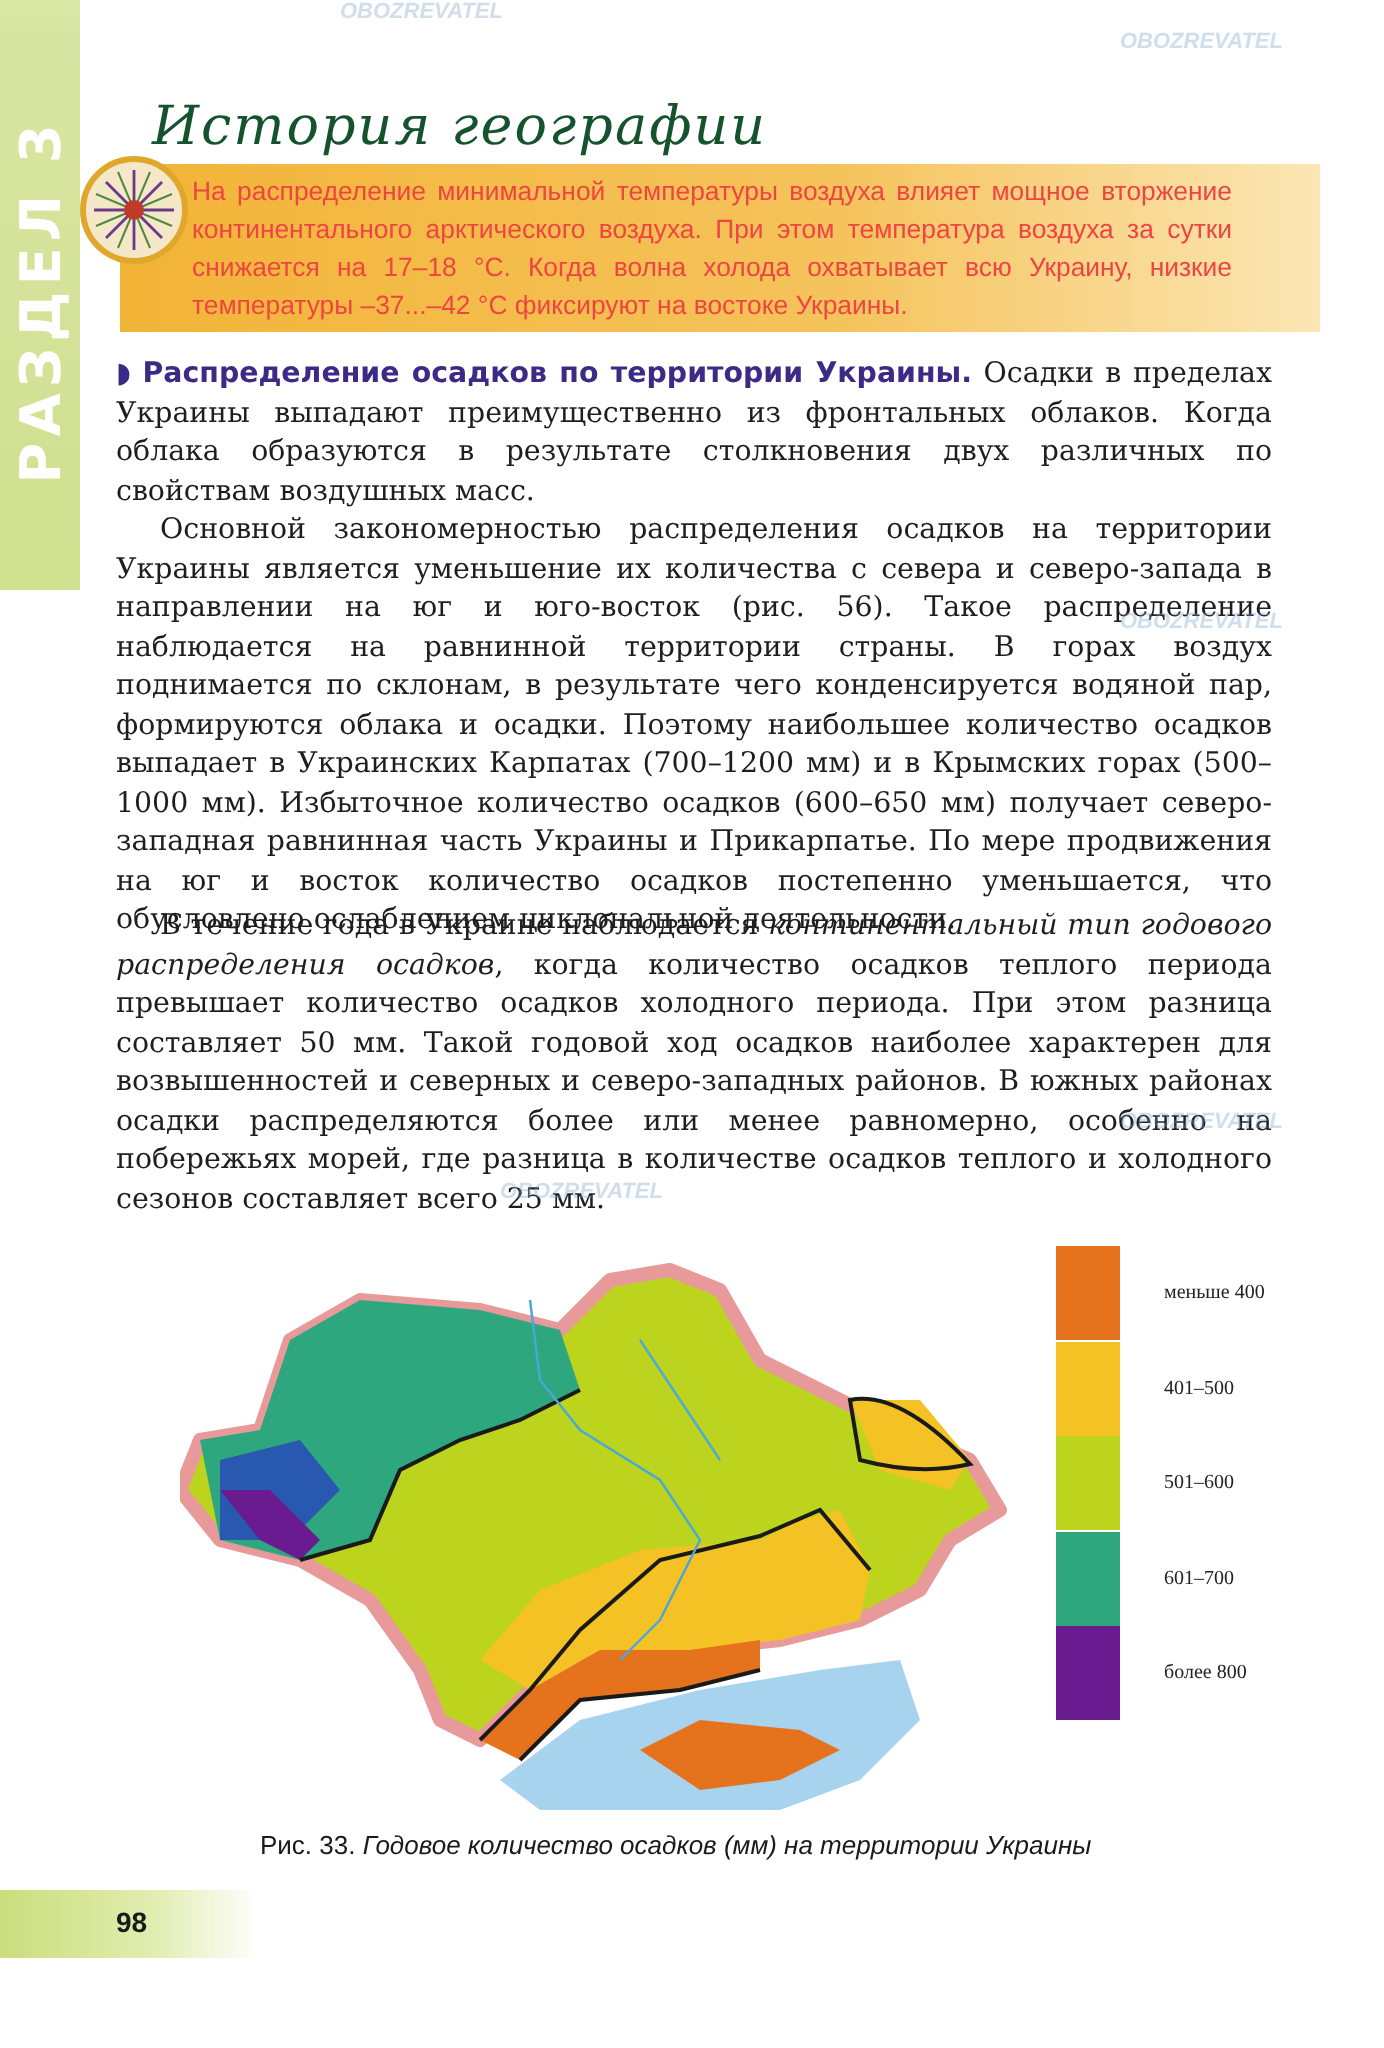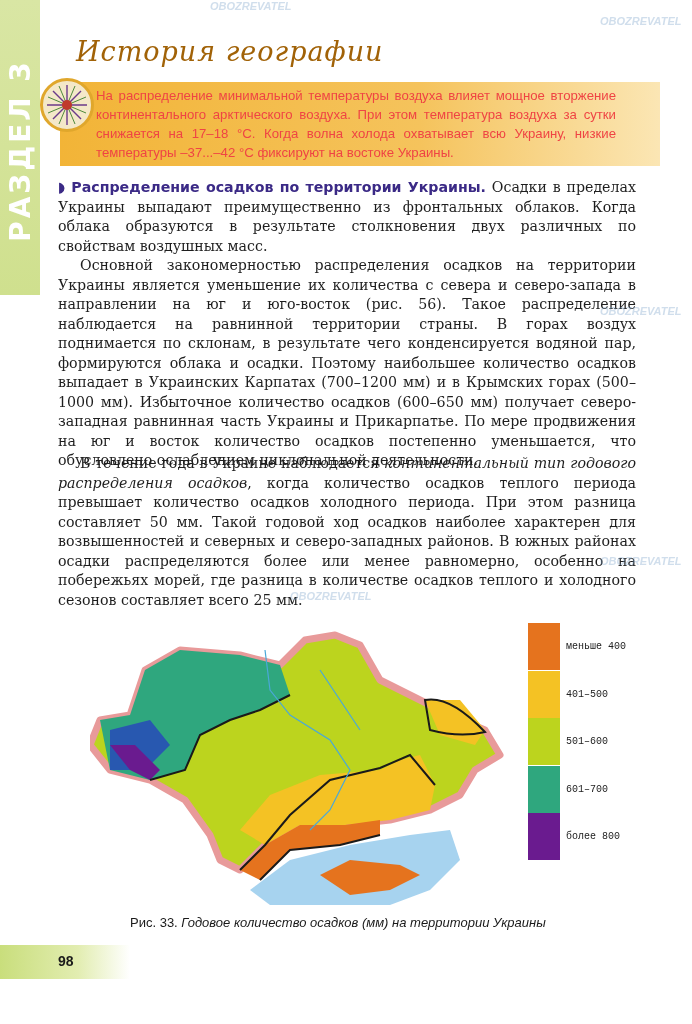--- a/index.html
+++ b/index.html
@@ -4,48 +4,48 @@
 <style>
   html, body { margin:0; padding:0; }
   body { width:692px; height:1024px; background:#ffffff; position:relative; overflow:hidden;
          font-family:"DejaVu Serif", serif; color:#1e1e1e; }
   .side-tab { position:absolute; left:0; top:0; width:40px; height:295px;
               background:linear-gradient(180deg,#d9e6a4 0%,#cfe08e 100%); }
   .side-tab-label { position:absolute; left:0; top:60px; width:40px; height:180px;
               display:flex; align-items:center; justify-content:center; }
   .side-tab-label span { transform:rotate(-90deg); white-space:nowrap; color:#ffffff;
               font-family:"DejaVu Sans", sans-serif; font-weight:bold; font-size:28px; letter-spacing:3px; }
-  .history-title { position:absolute; left:76px; top:36px; font-family:"DejaVu Serif", serif;
-              font-style:italic; font-size:27px; color:#a16207; letter-spacing:1px; }
+  .history-title { position:absolute; left:76px; top:48px; font-family:"DejaVu Serif", serif;
+              font-style:italic; font-size:27px; color:#14532d; letter-spacing:1px; }
   .history-box { position:absolute; left:60px; top:82px; width:600px; height:84px;
               background:linear-gradient(90deg,#f2b437 0%,#f5c35c 60%,#fbe6b4 100%); }
   .history-text { position:absolute; left:96px; top:86px; width:520px; font-family:"Liberation Sans", sans-serif;
               font-size:13.2px; line-height:19px; color:#ef4444; text-align:justify; }
   .compass { position:absolute; left:40px; top:78px; width:54px; height:54px; border-radius:50%;
               background:#f4e8c8; border:3px solid #e0a72c; box-sizing:border-box; }
   .main-text { position:absolute; left:58px; width:578px; font-size:14.2px; line-height:19.5px; text-align:justify; }
   .p1 { top:178px; }
   .p2 { top:256px; text-indent:22px; }
   .p3 { top:454px; text-indent:22px; }
   .heading-bold { font-family:"DejaVu Sans", sans-serif; font-weight:bold; color:#3b2a86; }
   .bullet { color:#3b2a86; font-family:"DejaVu Sans", sans-serif; }
   .em { font-style:italic; }
   .map-wrap { position:absolute; left:90px; top:620px; width:420px; height:290px; }
   .legend { position:absolute; left:528px; top:623px; }
   .legend-row { display:flex; align-items:center; height:47.5px; }
   .legend-swatch { width:32px; height:47px; }
-  .legend-label { margin-left:6px; font-family:Liberation Mono, monospace; font-size:10px; color:#222; }
+  .legend-label { margin-left:22px; font-family:Liberation Serif, serif; font-size:10px; color:#222; }
   .caption { position:absolute; left:130px; top:915px; font-family:"Liberation Sans", sans-serif; font-size:13px; color:#1a1a1a; }
   .caption i { font-style:italic; }
   .page-tab { position:absolute; left:0; top:945px; width:130px; height:34px;
               background:linear-gradient(90deg,#c9de7c 0%,#e2edb1 60%,#ffffff 100%); }
   .page-num { position:absolute; left:58px; top:953px; font-family:"Liberation Sans", sans-serif;
               font-weight:bold; font-size:14px; color:#1a1a1a; }
   .wm { position:absolute; font-family:"Liberation Sans", sans-serif; font-size:11px; font-style:italic;
-        color:rgba(120,160,200,0.35); font-weight:bold; pointer-events:none; white-space:nowrap;margin-left:40px; }
+        color:rgba(120,160,200,0.35); font-weight:bold; pointer-events:none; white-space:nowrap; }
 </style>
 </head>
 <body>
 
 <div class="side-tab">
   <div class="side-tab-label">
       <span>РАЗДЕЛ 3</span>
     </div>
 </div>
 

